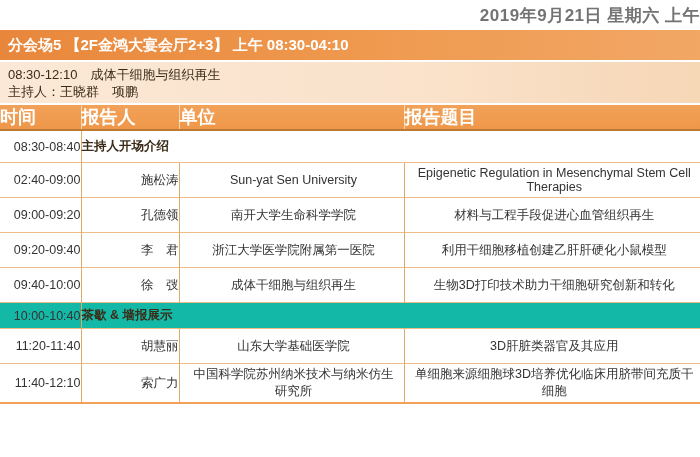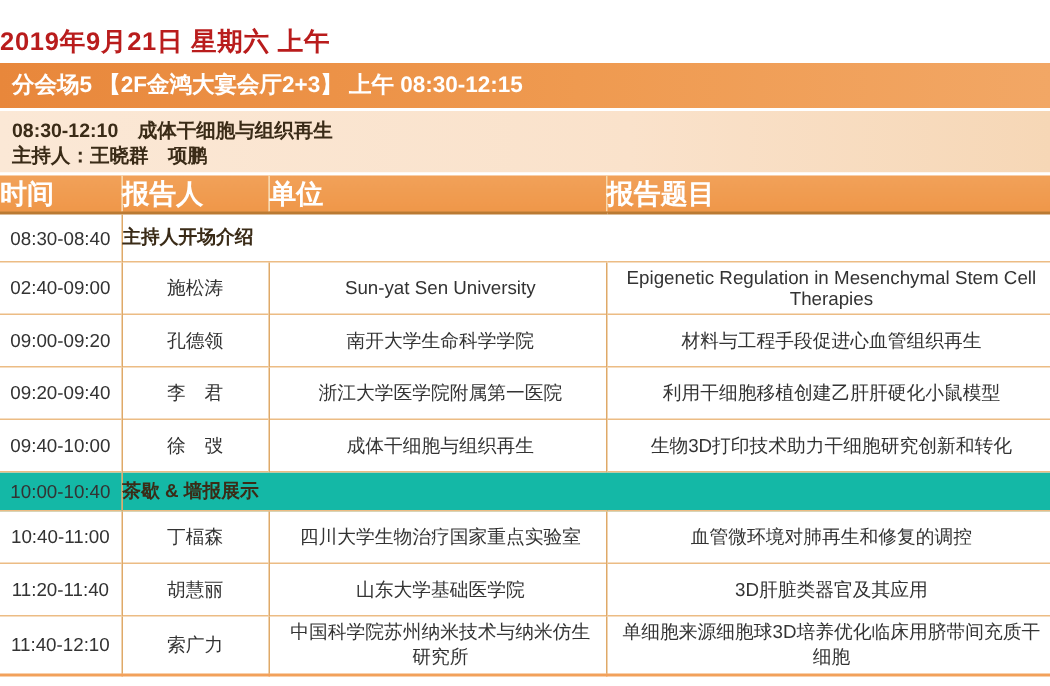--- a/index.html
+++ b/index.html
@@ -8,43 +8,42 @@
     background: #ffffff;
     font-family: "Liberation Sans", "DejaVu Sans", sans-serif;
   }
   .page {
     width: 700px;
     height: 457px;
     overflow: hidden;
     background: #ffffff;
   }
   .date-title {
-    text-align: left;
-    color: #b91c1c;
+    text-align: right;
+    color: #737373;
     font-size: 17px;
     font-weight: bold;
     padding: 4px 0 3px 0;
     letter-spacing: 0.5px;
-    margin-top: 12px;
   }
   .banner {
     height: 30px;
     line-height: 30px;
     background: linear-gradient(90deg, #E8873B 0%, #EF9A50 55%, #F2A765 100%);
     color: #ffffff;
     font-size: 15px;
     font-weight: bold;
     padding-left: 8px;
     border-bottom: 2px solid #ffffff;
   }
   .session-band {
     background: linear-gradient(90deg, #FBE8D6 0%, #FAE2CB 60%, #F6D7B6 100%);
     color: #3A2B17;
     font-size: 13px;
-    font-weight: bold;
+    font-weight: normal;
     padding: 4px 0 3px 8px;
     border-bottom: 2px solid #ffffff;
   }
   .session-band .line { line-height: 17px; }
   table.schedule {
     width: 700px;
     border-collapse: collapse;
     table-layout: fixed;
   }
   table.schedule col.c-time    { width: 81px; }
@@ -68,21 +67,21 @@
     color: #333333;
     border-top: 1px solid #ECBC84;
     border-left: 1px solid #DFA968;
     padding: 2px 0;
     height: 30px;
     background: #ffffff;
   }
   table.schedule td:first-child { border-left: none; }
   table.schedule tr.first-row td { height: 27px; }
   table.schedule td.cell-time,
-  table.schedule td.cell-speaker { text-align: center; }
+  table.schedule td.cell-speaker { text-align: right; }
   table.schedule td.cell-affil,
   table.schedule td.cell-title {
     text-align: center;
     padding-left: 8px;
     padding-right: 4px;
   }
   table.schedule td.cell-merged {
     font-weight: bold;
     color: #3A2B17;
   }
@@ -92,21 +91,21 @@
   }
   table.schedule { border-bottom: 2px solid #F2A15B; }
 </style>
 </head>
 <body>
 
 <div class="page">
 
   <div class="date-title">2019年9月21日 星期六 上午</div>
 
-  <div class="banner">分会场5 【2F金鸿大宴会厅2+3】 上午 08:30-12:15</div>
+  <div class="banner">分会场5 【2F金鸿大宴会厅2+3】 上午 08:30-04:10</div>
 
   <div class="session-band">
     <div class="line">08:30-12:10　成体干细胞与组织再生</div>
     <div class="line">主持人：王晓群　项鹏</div>
   </div>
 
   <table class="schedule">
     <colgroup>
       <col class="c-time">
         <col class="c-speaker">
@@ -148,26 +147,20 @@
     <td class="cell-time">09:40-10:00</td>
     <td class="cell-speaker">徐　弢</td>
     <td class="cell-affil">成体干细胞与组织再生</td>
     <td class="cell-title">生物3D打印技术助力干细胞研究创新和转化</td>
   </tr>
         <tr class="highlight">
     <td class="cell-time">10:00-10:40</td>
     <td class="cell-merged" colspan="3">茶歇 &amp; 墙报展示</td>
   </tr>
         <tr>
-    <td class="cell-time">10:40-11:00</td>
-    <td class="cell-speaker">丁楅森</td>
-    <td class="cell-affil">四川大学生物治疗国家重点实验室</td>
-    <td class="cell-title">血管微环境对肺再生和修复的调控</td>
-  </tr>
-        <tr>
     <td class="cell-time">11:20-11:40</td>
     <td class="cell-speaker">胡慧丽</td>
     <td class="cell-affil">山东大学基础医学院</td>
     <td class="cell-title">3D肝脏类器官及其应用</td>
   </tr>
         <tr>
     <td class="cell-time">11:40-12:10</td>
     <td class="cell-speaker">索广力</td>
     <td class="cell-affil">中国科学院苏州纳米技术与纳米仿生研究所</td>
     <td class="cell-title">单细胞来源细胞球3D培养优化临床用脐带间充质干细胞</td>

